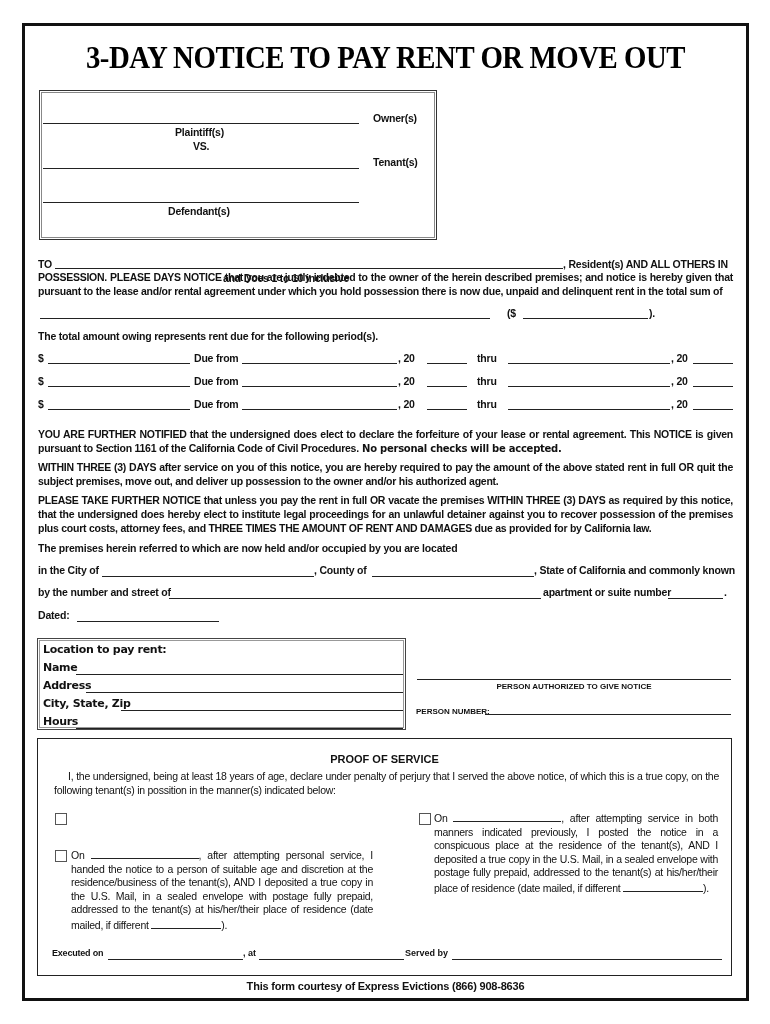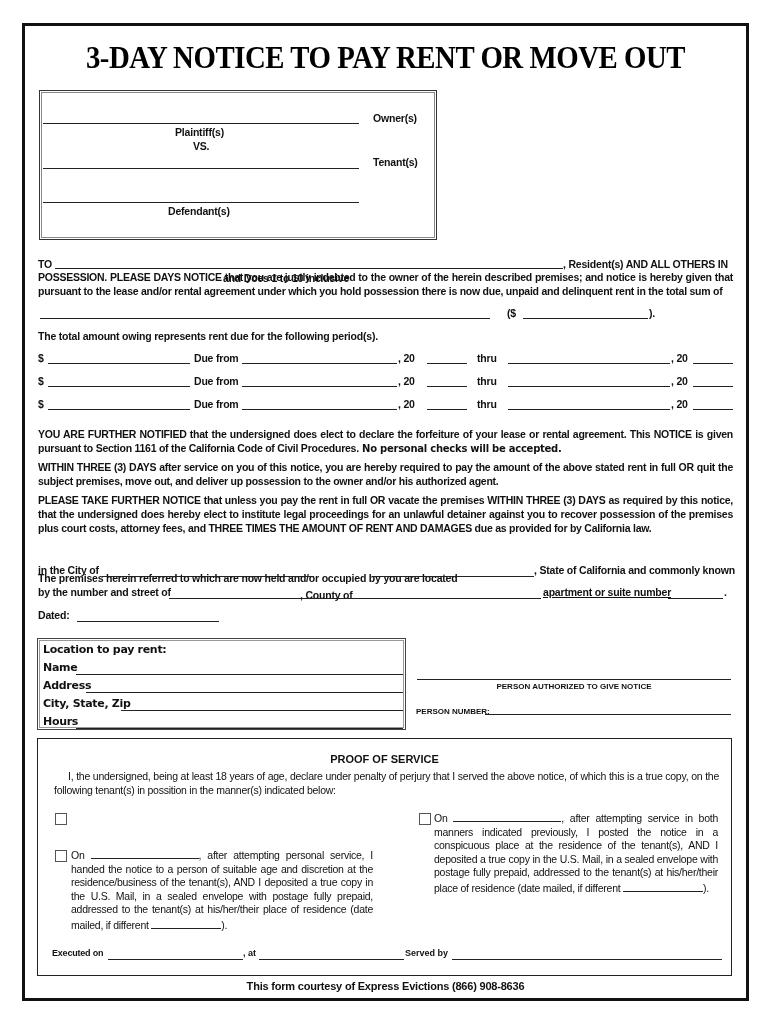--- a/index.html
+++ b/index.html
@@ -98,31 +98,31 @@
 </div>
 
 <div class="abs para" style="left:38px; top:460px; width:695px; font-weight:bold;">
   <span>WITHIN THREE (3) DAYS</span><span> after service on you of this notice, you are hereby required to pay the amount of the above stated rent in full OR quit the subject premises, move out, and deliver up possession to the owner and/or his authorized agent.</span>
 </div>
 
 <div class="abs para" style="left:38px; top:493px; width:695px; font-weight:bold;">
   <span>PLEASE TAKE FURTHER NOTICE</span><span> that unless you pay the rent in full OR vacate the premises WITHIN THREE (3) DAYS as required by this notice, that the undersigned does hereby elect to institute legal proceedings for an unlawful detainer against you to recover possession of the premises plus court costs, attorney fees, and THREE TIMES THE AMOUNT OF RENT AND DAMAGES due as provided for by California law.</span>
 </div>
 
-<div class="abs sm" style="left:38px; top:572px;">The premises herein referred to which are now held and/or occupied by you are located</div>
+<div class="abs sm" style="left:38px; top:542px;">The premises herein referred to which are now held and/or occupied by you are located</div>
 
 <div class="abs sm" style="left:38px; top:564px;">in the City of</div>
 <div class="abs bline" style="left:102px; top:576px; width:212px;"></div>
-<div class="abs sm" style="left:300px; top:564px;margin-top:25px;">, County of</div>
+<div class="abs sm" style="left:314px; top:564px;">, County of</div>
 <div class="abs bline" style="left:372px; top:576px; width:162px;"></div>
 <div class="abs sm" style="left:534px; top:564px;">, State of California and commonly known</div>
 
 <div class="abs sm" style="left:38px; top:586px;">by the number and street of</div>
 <div class="abs bline" style="left:169px; top:598px; width:372px;"></div>
-<div class="abs sm" style="left:543px; top:586px;text-decoration:underline;">apartment or suite number</div>
+<div class="abs sm" style="left:543px; top:586px;">apartment or suite number</div>
 <div class="abs bline" style="left:668px; top:598px; width:55px;"></div>
 <div class="abs sm" style="left:724px; top:586px;">.</div>
 
 <div class="abs sm" style="left:38px; top:609px;">Dated:</div>
 <div class="abs bline" style="left:77px; top:621px; width:142px;"></div>
 
 <div class="abs loc-box">
   <div class="loc-row" style="top:4px;">Location to pay rent:</div>
   <div class="loc-row" style="top:22px;">Name</div>
   <div class="abs bline" style="left:38px; top:35px; width:327px;"></div>

